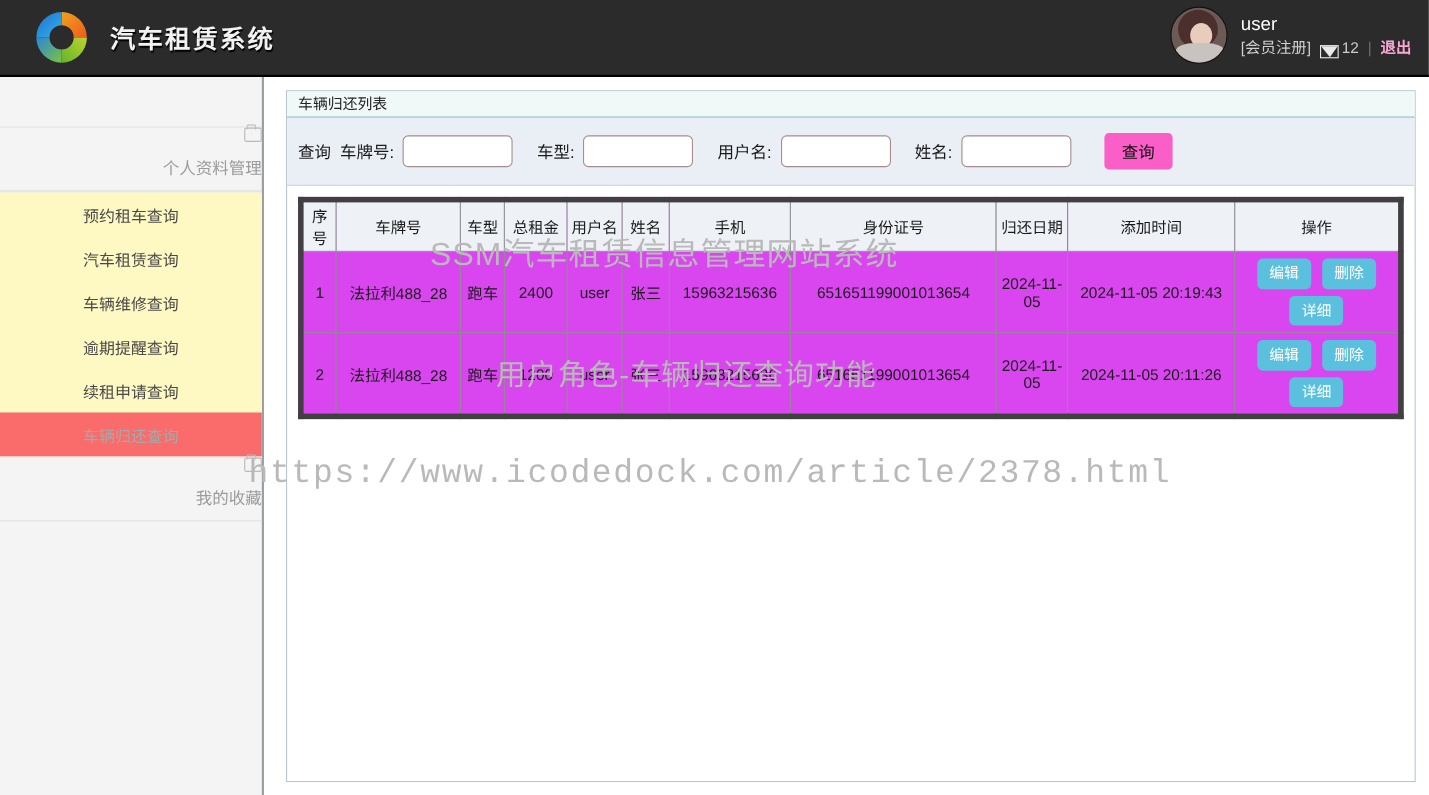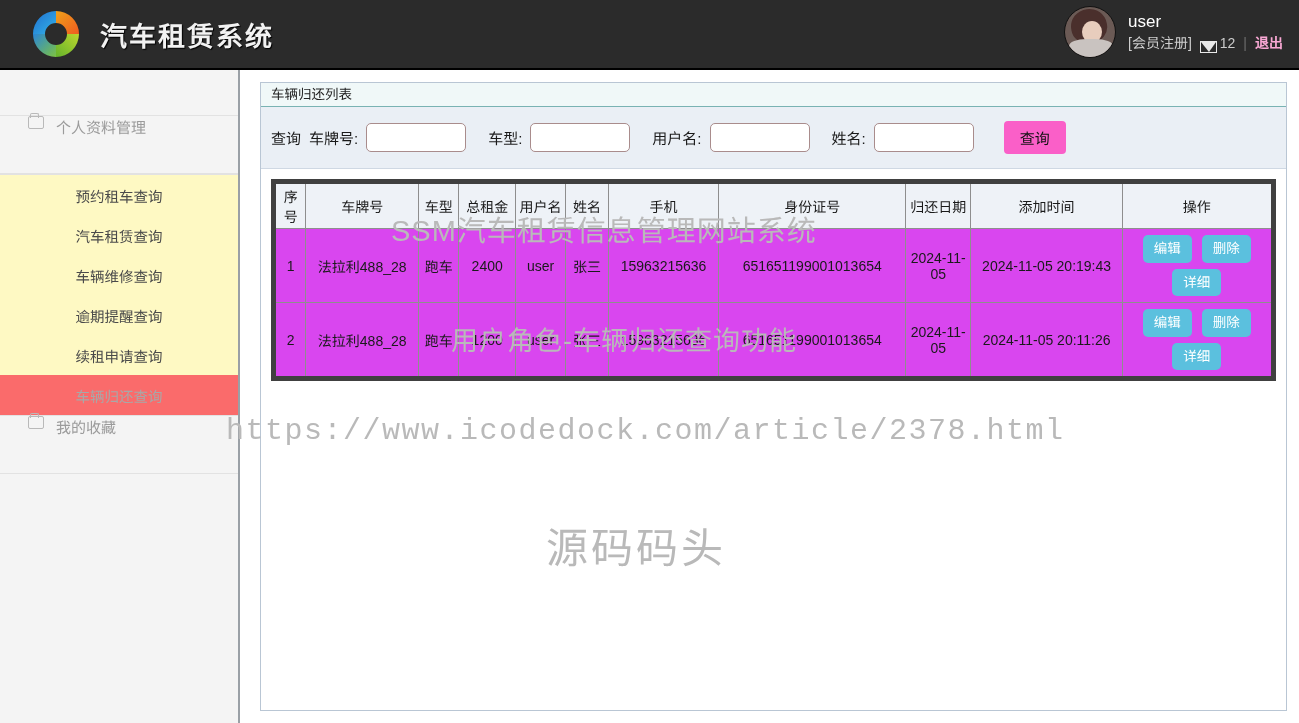--- a/index.html
+++ b/index.html
@@ -16,21 +16,21 @@
   .topbar {
     position: relative;
     width: 1299px; height: 70px;
     background: #2b2b2b;
     border-bottom: 2px solid #000;
     display: flex; align-items: center;
   }
   .brand { display: flex; align-items: center; padding-left: 30px; }
   .logo-wrap { width: 52px; height: 52px; position: relative; }
   .brand-title {
-    color: #f2f2f2; font-size: 27px; font-weight: bold;
+    color: #f2f2f2; font-size: 23px; font-weight: bold;
     margin-left: 18px; letter-spacing: 2px;
     text-shadow: 1px 1px 1px #000;
   }
 
   .user-area {
     position: absolute; right: 16px; top: 6px;
     display: flex; align-items: center; gap: 12px;
   }
   .avatar {
     width: 52px; height: 52px; border-radius: 50%;
@@ -74,25 +74,26 @@
 
   
   .sidebar {
     width: 240px; min-width: 240px;
     background: #f4f4f4;
     border-right: 2px solid #9aa0a6;
     padding-top: 45px;
   }
   .menu-group { border-top: 1px solid #e2e2e2; }
   .menu-head {
-    height: 58px; display: flex; align-items: flex-start;
+    height: 58px; display: flex; align-items: flex-end;
     padding-left: 28px; gap: 12px;
     font-size: 15px; color: #9b9b9b;
     border-bottom: 1px solid #e2e2e2;
     cursor: pointer;
+    flex-direction: column;
   }
   .menu-head.active {
     background: #fa6b6b; color: #1a1a1a; font-weight: bold;
     border-bottom: none;
   }
   .folder-icon {
     width: 16px; height: 13px; border: 1.6px solid #b9b9b9;
     border-radius: 2px; position: relative; flex: none;
   }
   .folder-icon::after {
@@ -384,18 +385,17 @@
                   <button class="btn-op full">详细</button>
                 </div>
               </td>
             </tr>
           </tbody>
         </table>
 
         <div class="wm wm-1">SSM汽车租赁信息管理网站系统</div>
         <div class="wm wm-2">用户角色-车辆归还查询功能</div>
         <div class="wm wm-3">https://www.icodedock.com/article/2378.html</div>
-        <div class="wm wm-4">源码码头</div>
       </div>
 
     </div>
   </div>
 </div>
 
 </body></html>

